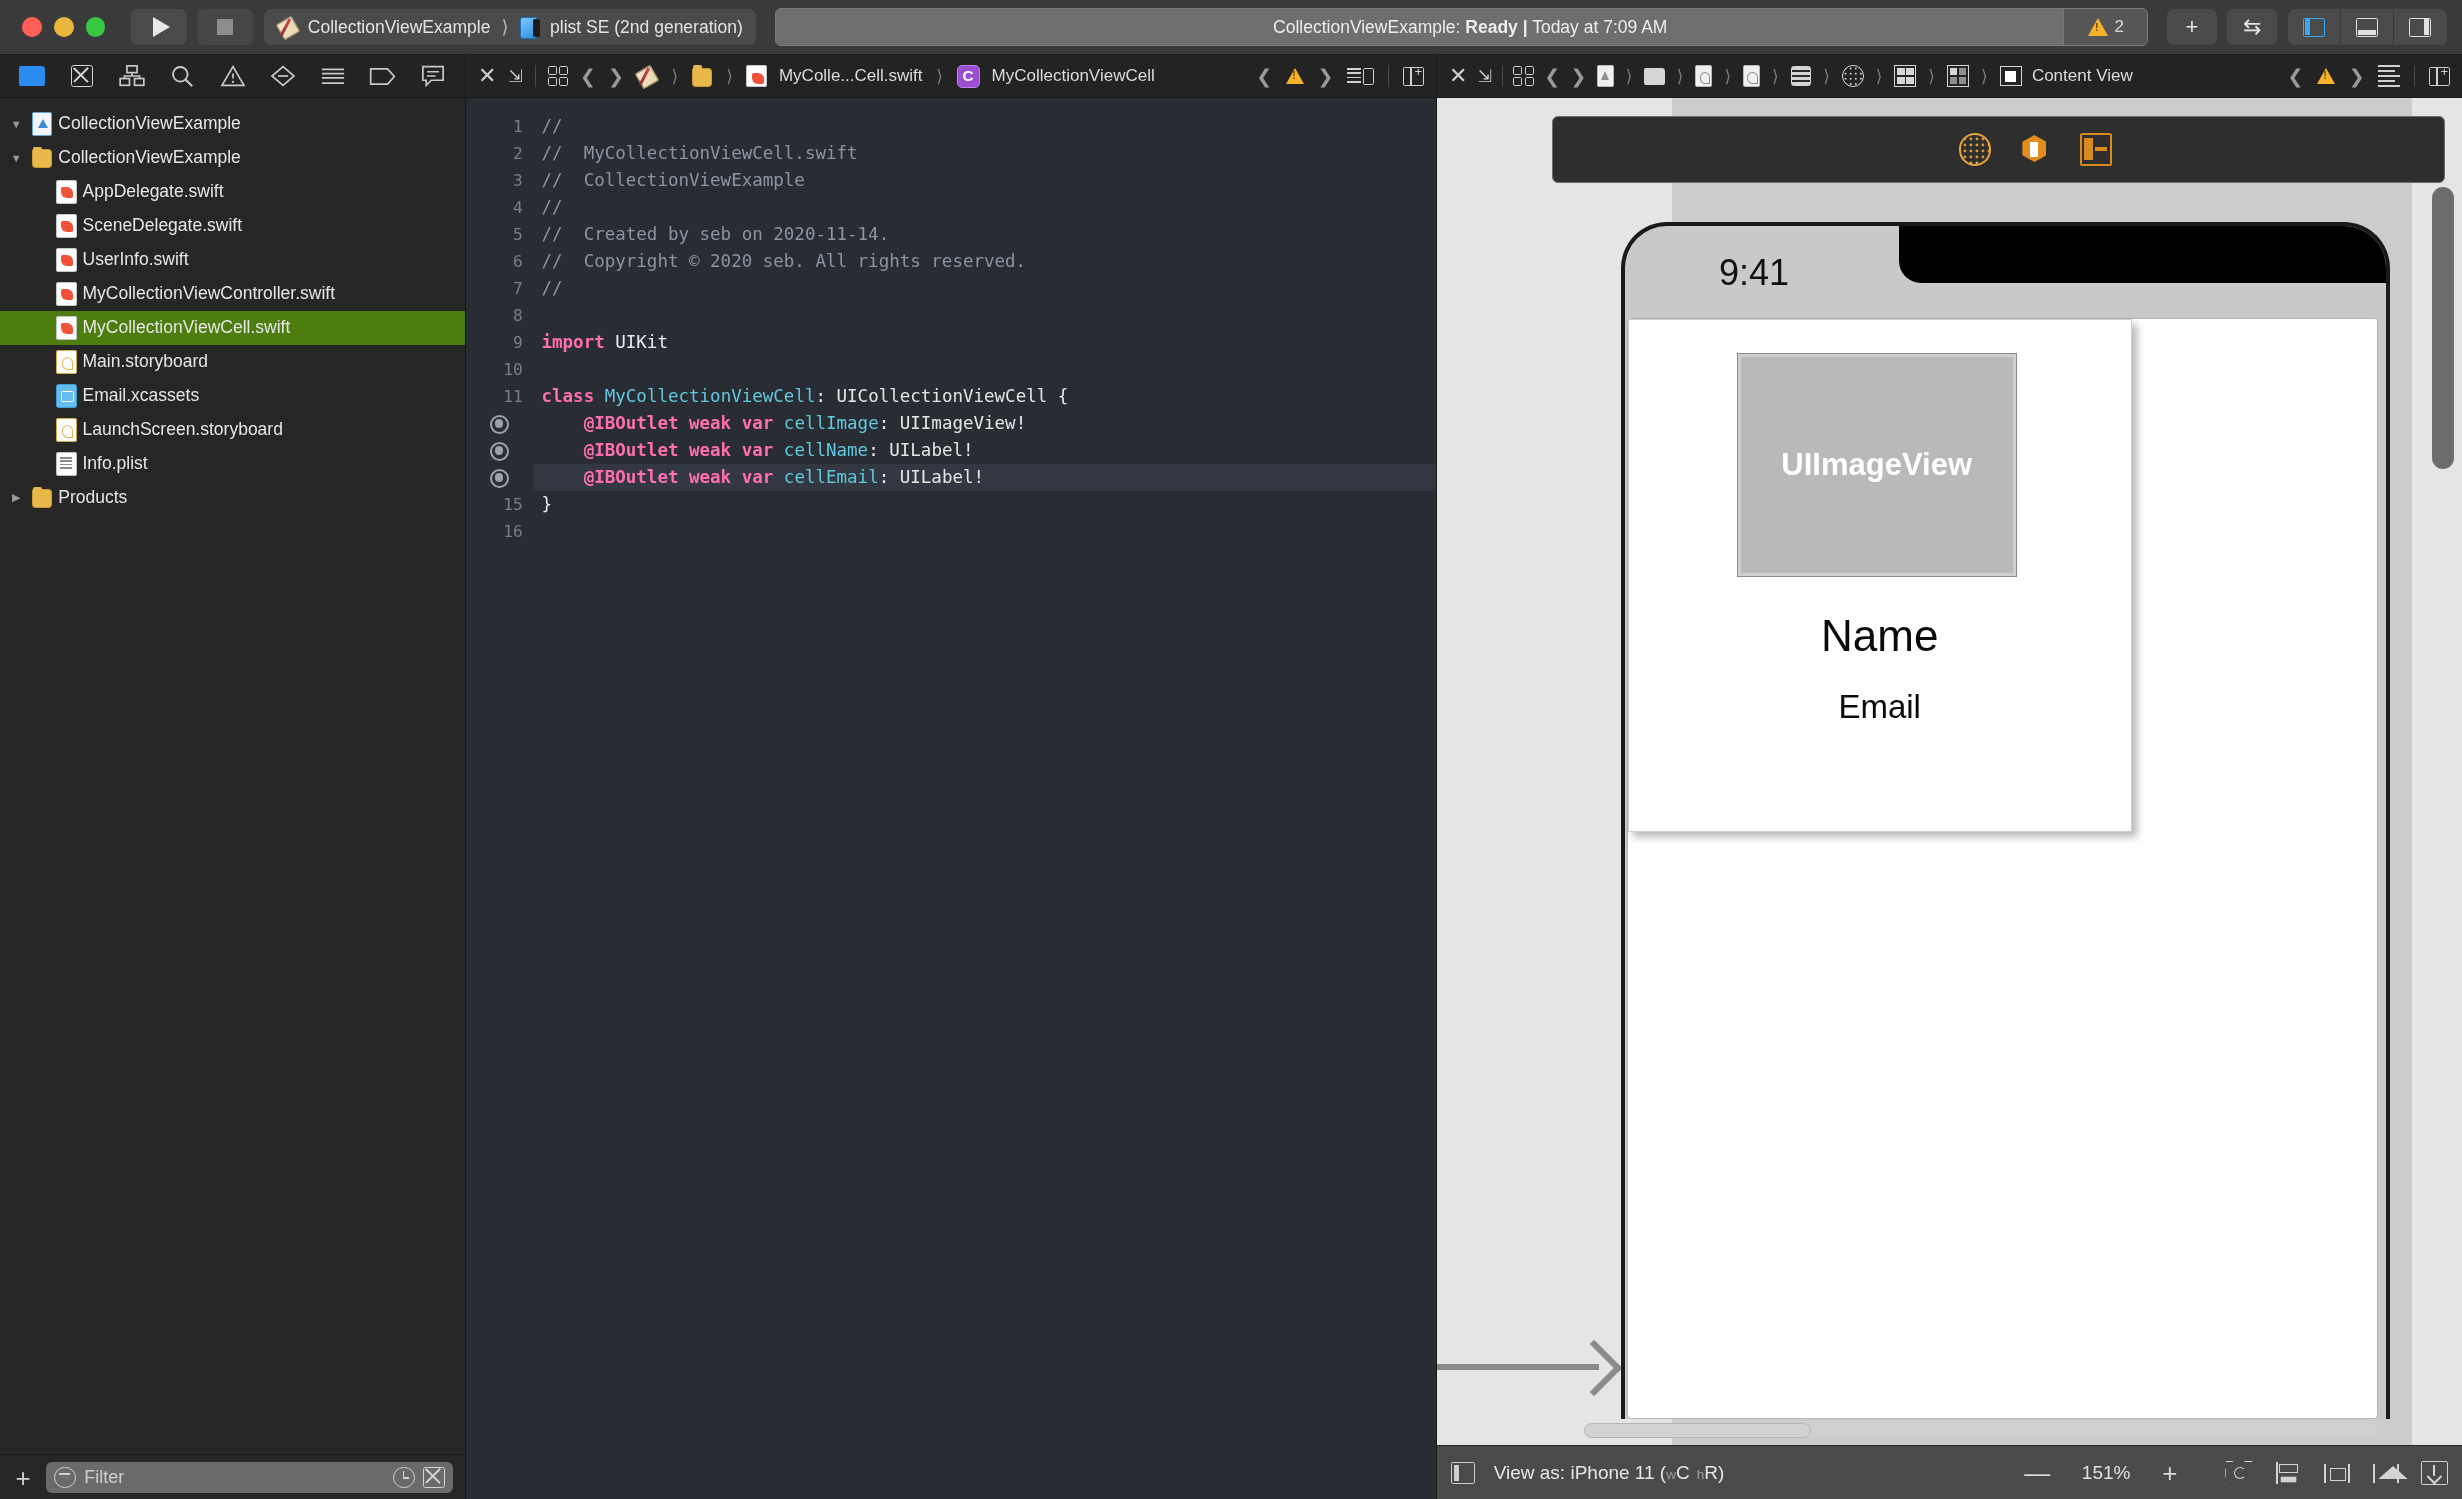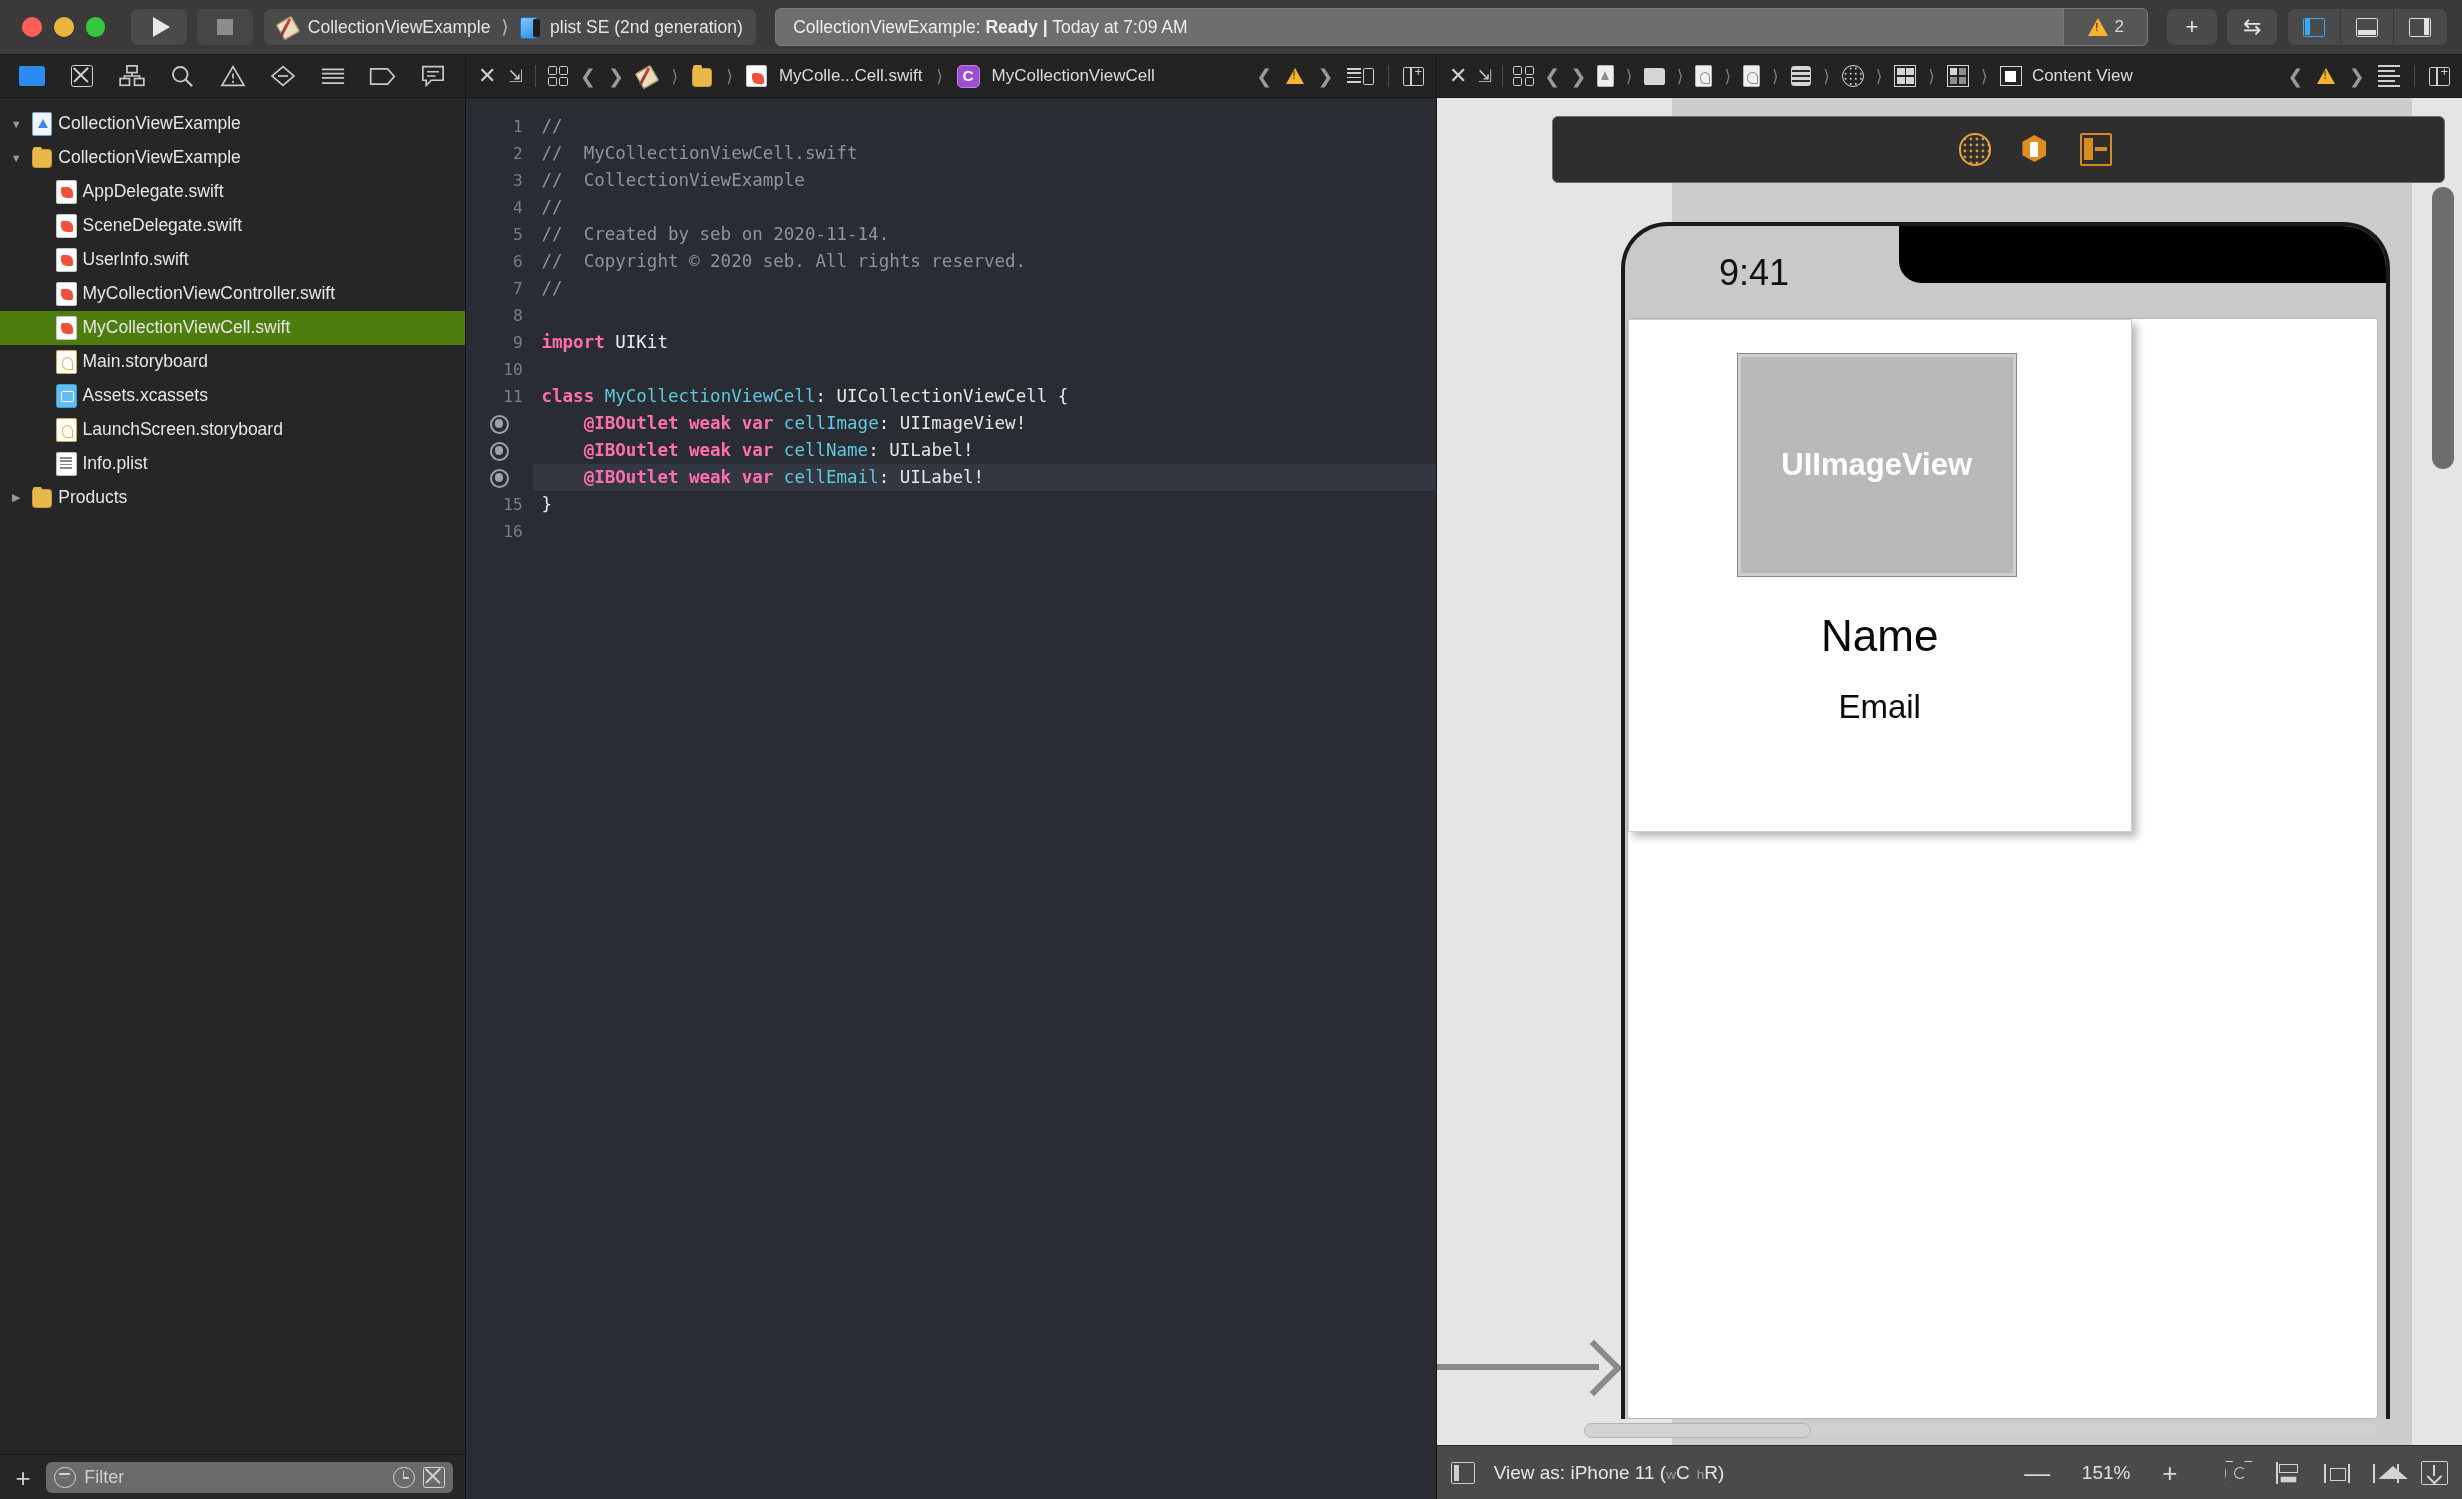--- a/index.html
+++ b/index.html
@@ -63,21 +63,21 @@
     border:0.9px solid #1d6fb5;
   }
   .sim-glyph:after{
     content:""; position:absolute; left:13.7px; top:2.6px; width:6.8px; height:18px;
     background:#1c1c1c; border-radius:1.7px;
   }
 
   .status-bar {
     flex: 1; margin: 0 8.5px; height: 38px; background: #6e6e6e;
     border: 0.9px solid #7a7a7a; border-radius: 6px;
-    display: flex; align-items: center; position: relative; overflow:hidden;
+    display: flex; align-items: center; position: relative; overflow:hidden;justify-content:center;
   }
   .status-text {
     padding-left: 17px; color: #ededed; font-size: 17.5px; white-space: nowrap;
   }
   .status-text b { font-weight: 700; }
   .status-warn {
     position: absolute; right: 0; top:0; bottom:0; width: 84px;
     background:#565656; display:flex; align-items:center; gap:6.8px;
     justify-content:center; border-left:0.9px solid #7a7a7a;
   }
@@ -548,21 +548,21 @@
             <span>MyCollectionViewCell.swift</span>
           </div>
           <div class="row ind2">
             <span class="tw"></span>
             <span class="fi story"></span>
             <span>Main.storyboard</span>
           </div>
           <div class="row ind2">
             <span class="tw"></span>
             <span class="fi assets"></span>
-            <span>Assets.xcassets</span>
+            <span>Email.xcassets</span>
           </div>
           <div class="row ind2">
             <span class="tw"></span>
             <span class="fi story"></span>
             <span>LaunchScreen.storyboard</span>
           </div>
           <div class="row ind2">
             <span class="tw"></span>
             <span class="fi plist"></span>
             <span>Info.plist</span>

